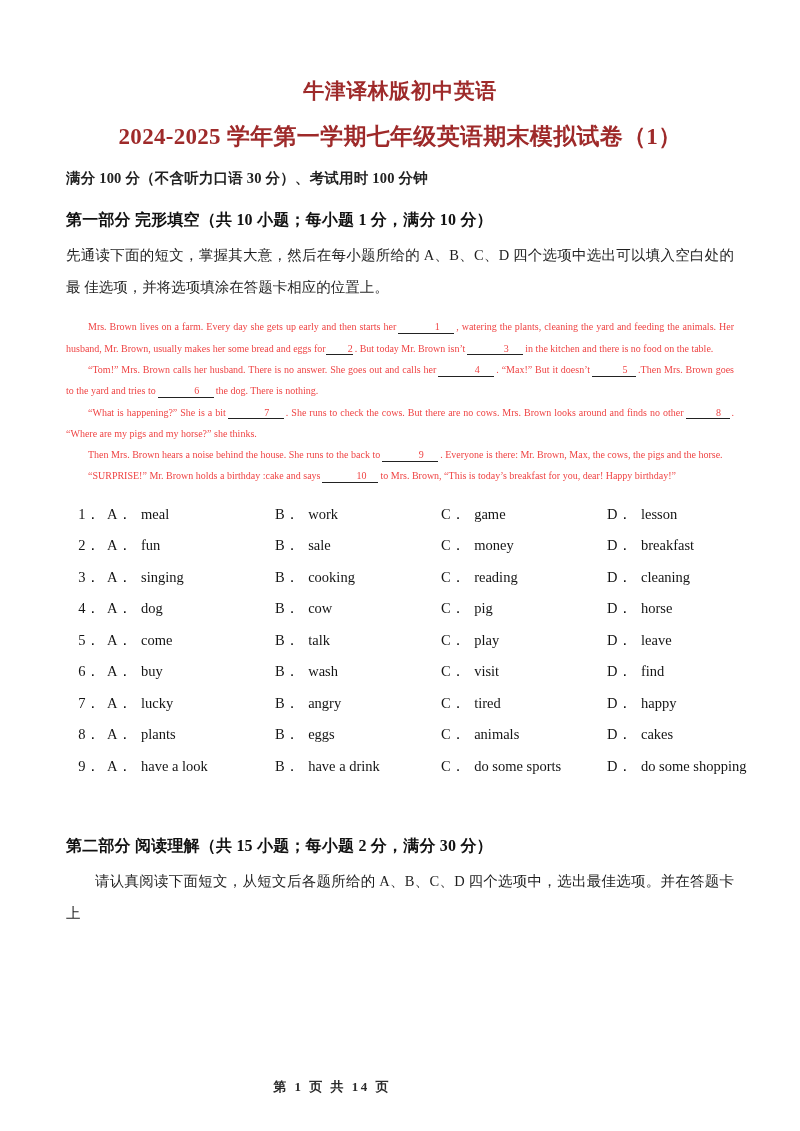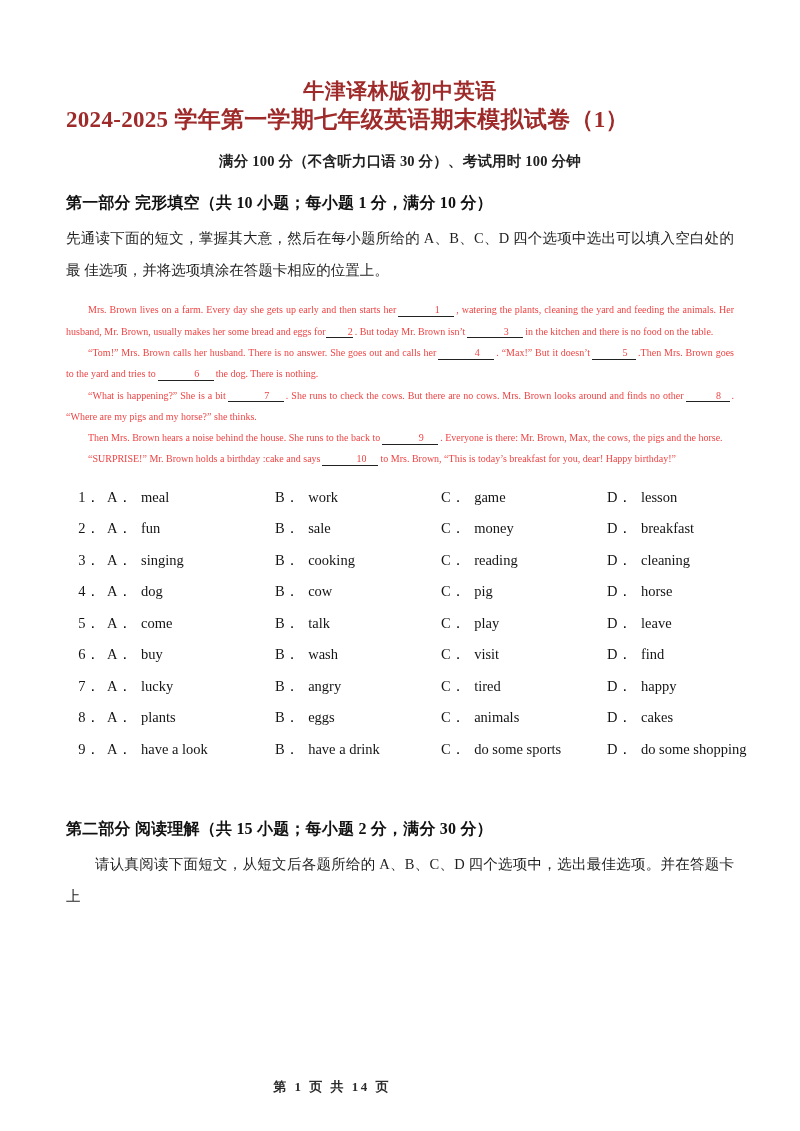--- a/index.html
+++ b/index.html
@@ -34,28 +34,30 @@
   .title-main {
     text-align: center;
     color: #9e2a2a;
     font-weight: bold;
     font-size: 21px;
     letter-spacing: 0.5px;
     margin-top: 78px;
     line-height: 1.3;
   }
   .title-sub {
+    text-align: center;
     color: #9e2a2a;
     font-weight: bold;
     font-size: 23px;
     letter-spacing: 0.3px;
+    margin-top: 17px;
     line-height: 1.3;
   }
   .title-score {
-    text-align: center;
+    text-align: left;
     color: #222222;
     font-weight: bold;
     font-size: 14.5px;
     margin-top: 17px;
     letter-spacing: 0.2px;
   }
 
   
   .section-heading {
     font-weight: bold;

